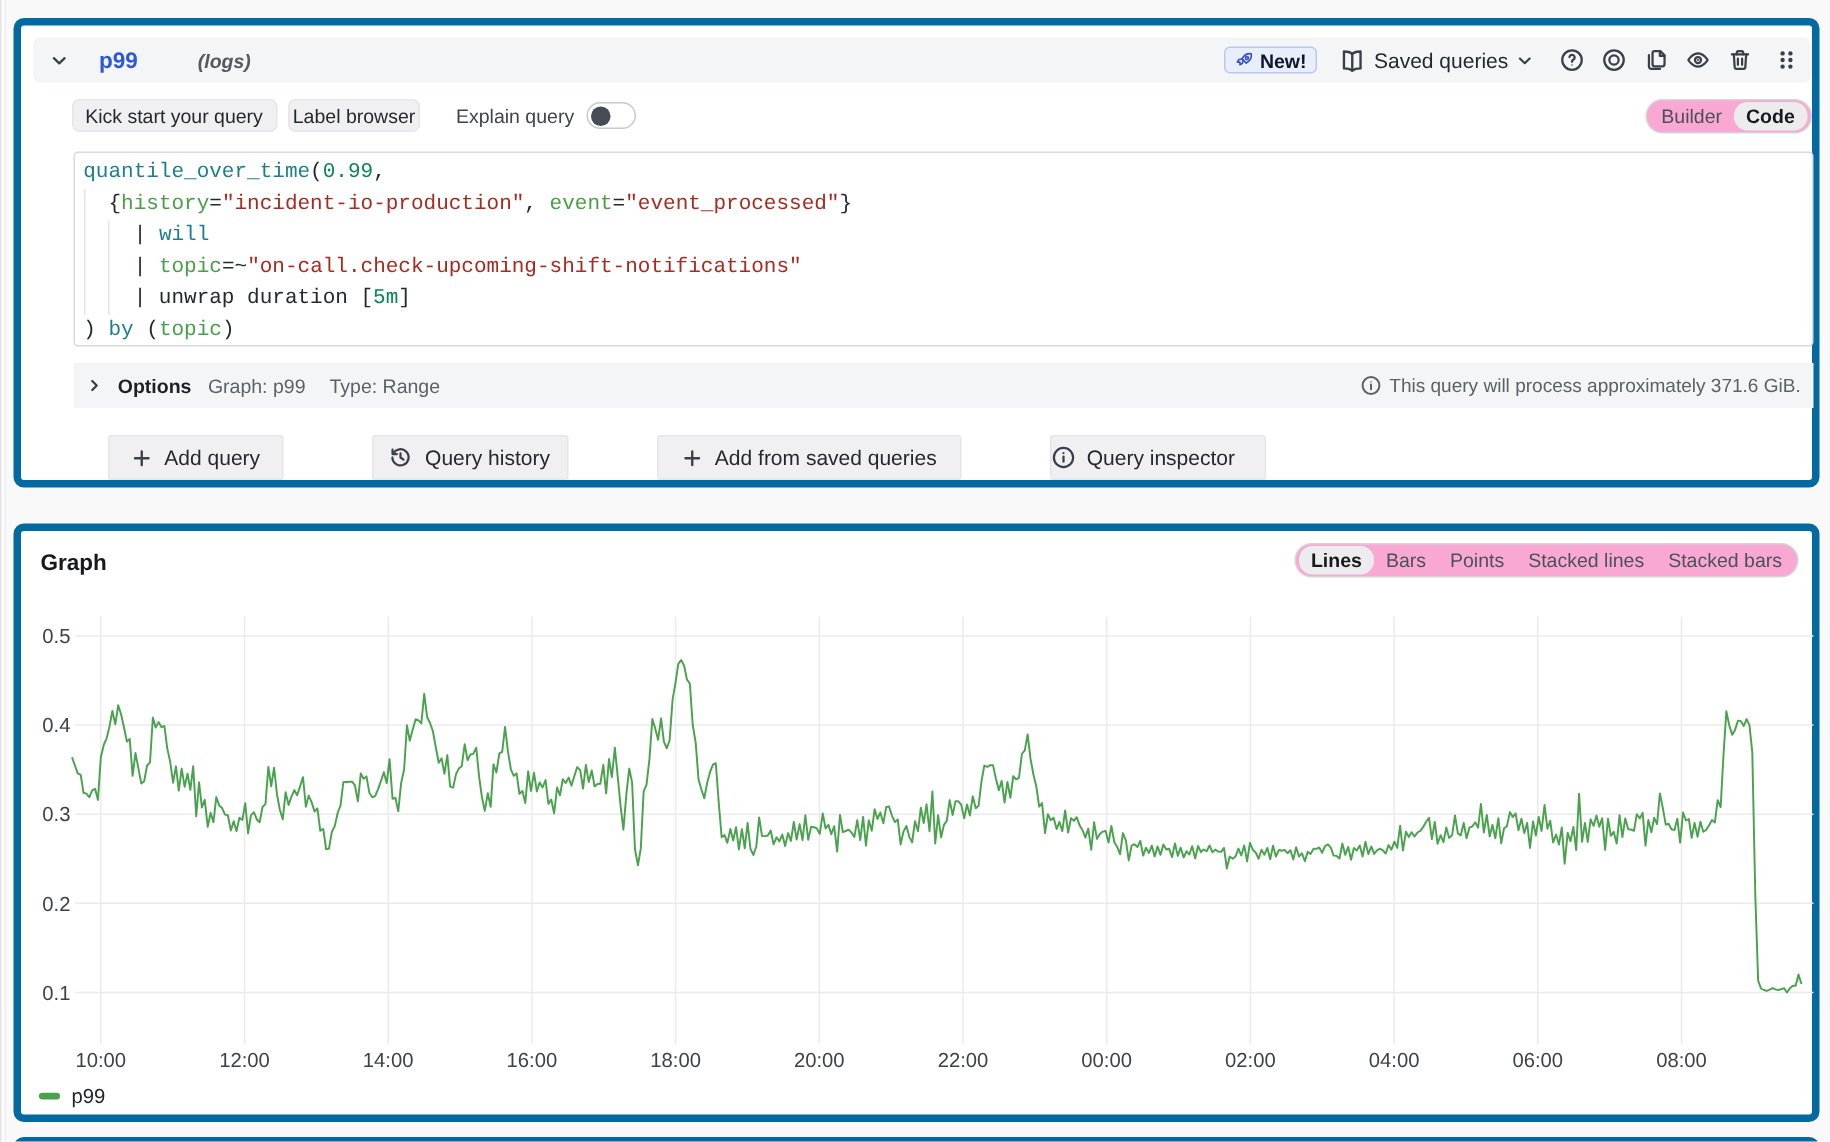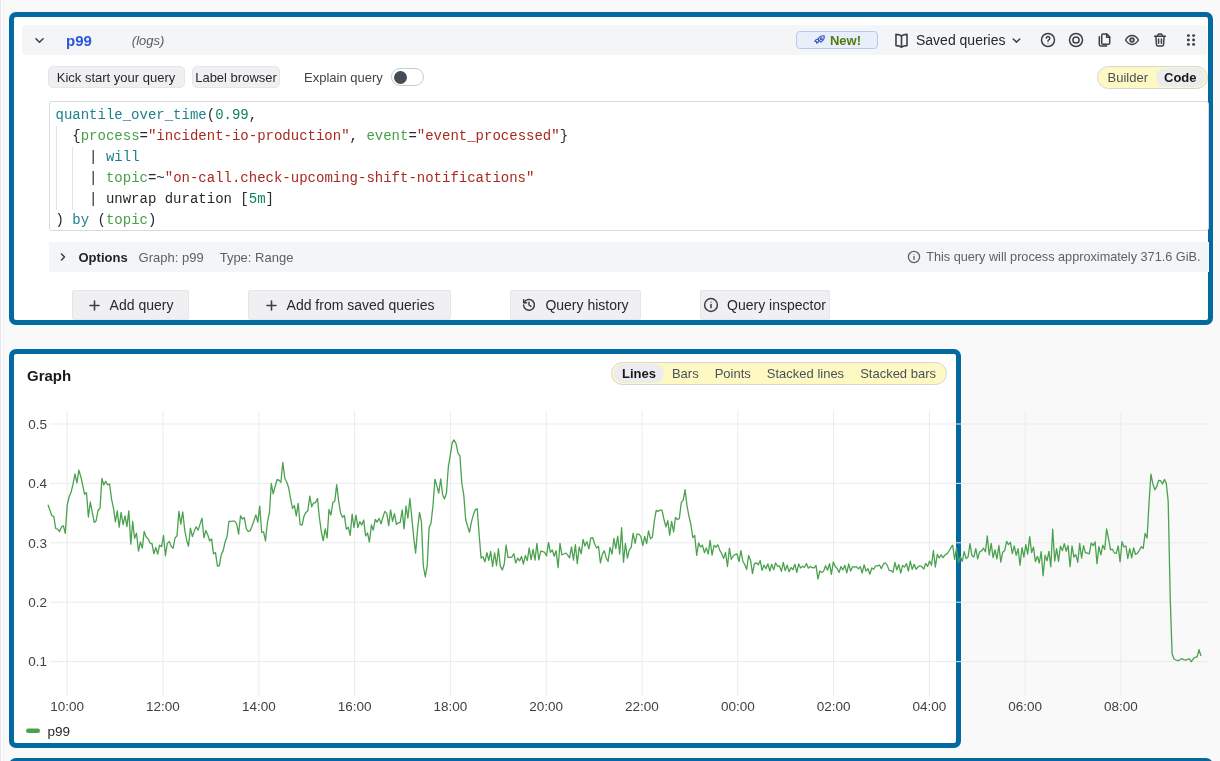--- a/index.html
+++ b/index.html
@@ -1,33 +1,33 @@
 <!DOCTYPE html>
 <html><head>
 <meta charset="utf-8">
 <style>
 * { margin:0; padding:0; box-sizing:border-box; }
 html,body { width:1220px; height:761px; overflow:hidden; }
 body { background:#f9f9fa; font-family:"Liberation Sans",sans-serif; color:#24292e; position:relative; }
 .rail { position:absolute; left:0; top:0; width:4px; height:761px; background:#fdfdfe; border-right:1px solid #eeeef1; border-left:1px solid #e3e3e7; }
 .card { position:absolute; background:#fff; border:5px solid #0369a1; border-radius:7px; }
 #qcard { left:9px; top:12px; width:1204px; height:313px; }
-#gcard { left:9px; top:349px; width:952px; height:399px; }
+#gcard { left:9px; top:349px; width:1204px; height:399px; }
 #bcard { left:9px; top:758px; width:1204px; height:20px; }
 
 .qhead { position:absolute; left:8px; top:8px; width:1185px; height:30px; background:#f4f5f6; border-radius:4px; display:flex; align-items:center; }
 .qname { font-size:15px; font-weight:700; color:#2b57dd; }
 .qlogs { font-size:13px; font-style:italic; color:#56595e; }
 .icnbtn { display:flex; align-items:center; justify-content:center; color:#3a4049; }
 
 .btn { display:inline-flex; align-items:center; background:#f0f0f2; border:1px solid #e6e6e9; border-radius:5px; font-size:13px; font-weight:500; color:#24292e; }
 .sbtn { height:22px; justify-content:center; white-space:nowrap; }
 .bigbtn { height:30px; font-size:14px; gap:8px; border-radius:2px; white-space:nowrap; justify-content:center;margin-left:48px; }
 
-.segwrap { display:flex; align-items:center; background:#fef9c3; border:1px solid #d4d5d9; border-radius:12px; height:23px; padding:0 2px; }
+.segwrap { display:flex; align-items:center; background:#f9a8d4; border:1px solid #d4d5d9; border-radius:12px; height:23px; padding:0 2px; }
 .seg { font-size:13px; color:#4b515a; padding:0 8px; white-space:nowrap; }
 .seg.active { background:#ececee; border-radius:9px; font-weight:700; color:#17191c; height:19px; line-height:19px; display:flex; align-items:center; }
 
 .code { position:absolute; left:34.5px; top:84px; width:1160px; height:130px; border:1px solid #d9dadd; border-radius:3px; font-family:"Liberation Mono",monospace; font-size:14px; line-height:21px; padding:2.5px 0 0 6px; white-space:pre; color:#24292e; }
 .tl { color:#1d7f8e; } .gr { color:#47a047; } .nu { color:#098658; } .st { color:#a82a20; }
 .guide { position:absolute; width:1px; background:#e3e3e5; }
 
 .opts { position:absolute; left:34.5px; top:225px; width:1160px; height:30px; background:#f4f5f6; display:flex; align-items:center; font-size:13px; }
 
 .gtitle { position:absolute; left:13px; top:13px; font-size:15px; font-weight:700; color:#17191c; }
@@ -38,25 +38,25 @@
 <div class="rail"></div>
 
 <div class="card" id="qcard">
   <div class="qhead">
     <span class="icnbtn" style="margin-left:10px; width:14px;">
       <svg width="13" height="13" viewBox="0 0 16 16" fill="none" stroke="#3a4049" stroke-width="1.9" stroke-linecap="round" stroke-linejoin="round">
           <path d="M3.6 5.9l4.4 4.2 4.4-4.2"></path>
         </svg>
     </span>
     <span class="qname" style="margin-left:20px;">p99</span>
-    <span class="qlogs" style="margin-left:40px;">(logs)</span>
+    <span class="qlogs" style="margin-left:40px;font-weight:bold;">(logs)</span>
     <span style="flex:1"></span>
 
     <span id="rightcluster" style="display:flex;align-items:center;">
-        <span style="display:flex;align-items:center;height:18px;padding:0 16px;background:#e9eefb;border:1px solid #bac7ef;border-radius:4px;color:#4d7c0f;font-size:13px;font-weight:700;gap:4px;"><svg width="13" height="13" viewBox="0 0 16 16" fill="none" stroke="#3b55c4" stroke-width="1.4" stroke-linecap="round" stroke-linejoin="round">
+        <span style="display:flex;align-items:center;height:18px;padding:0 6px;background:#e9eefb;border:1px solid #bac7ef;border-radius:4px;color:#0f172a;font-size:13px;font-weight:700;gap:4px;"><svg width="13" height="13" viewBox="0 0 16 16" fill="none" stroke="#3b55c4" stroke-width="1.4" stroke-linecap="round" stroke-linejoin="round">
             <path d="M13.7 2.3c-2.3-.4-4.7.4-6.2 2.2L6.1 6.3l3.6 3.6 1.8-1.4c1.8-1.5 2.6-3.9 2.2-6.2z"></path>
             <circle cx="10.2" cy="5.8" r="1.2"></circle>
             <path d="M5.9 6.6l-2.3.4-1.3 2.1 2.1.1.1 2.1 2.1-1.3.4-2.3"></path>
           </svg>New!</span>
         <span style="margin-left:15px;display:flex;align-items:center;">
           <svg width="17" height="17" viewBox="0 0 16 16" fill="none" stroke="#3a4049" stroke-width="1.5" stroke-linecap="round" stroke-linejoin="round">
             <path d="M8 3.6C6.6 2.5 4.7 2.2 2.8 2.2v10.6c1.9 0 3.8.3 5.2 1.4 1.4-1.1 3.3-1.4 5.2-1.4V2.2c-1.9 0-3.8.3-5.2 1.4z"></path>
             <path d="M8 3.6v10.6"></path>
           </svg>
         </span>
@@ -122,21 +122,21 @@
       <span style="position:absolute; left:2px; top:1.5px; width:13px; height:13px; border-radius:50%; background:#454c54;"></span>
     </span>
     <span style="flex:1"></span>
     <span class="segwrap">
         <span class="seg">Builder</span>
         <span class="seg active">Code</span>
       </span>
   </div>
 
   <div class="code" id="codebox"><span class="tl">quantile_over_time</span>(<span class="nu">0.99</span>,
-  {<span class="gr">process</span>=<span class="st">"incident-io-production"</span>, <span class="gr">event</span>=<span class="st">"event_processed"</span>}
+  {<span class="gr">history</span>=<span class="st">"incident-io-production"</span>, <span class="gr">event</span>=<span class="st">"event_processed"</span>}
     | <span class="tl">will</span>
     | <span class="gr">topic</span>=~<span class="st">"on-call.check-upcoming-shift-notifications"</span>
     | unwrap duration [<span class="nu">5m</span>]
 ) <span class="tl">by</span> (<span class="gr">topic</span>)<span class="guide" style="left:6px;top:23.5px;height:84px;"></span><span class="guide" style="left:22.8px;top:44.5px;height:63px;"></span></div>
 
   <div class="opts">
     <span class="icnbtn" style="margin-left:8px;">
       <svg width="12" height="12" viewBox="0 0 16 16" fill="none" stroke="#3a4049" stroke-width="2" stroke-linecap="round" stroke-linejoin="round">
           <path d="M6 4l4 4-4 4"></path>
         </svg>
@@ -149,29 +149,29 @@
           <circle cx="8" cy="8" r="6.4"></circle>
           <path d="M8 7.3v3.5"></path>
           <circle cx="8" cy="5.2" r=".6" fill="#5c6168" stroke="none"></circle>
         </svg>This query will process approximately 371.6 GiB.</span>
   </div>
 
   <div style="position:absolute; left:9.5px; top:273px; display:flex; gap:11px;">
     <span class="btn bigbtn" style="width:117px;justify-content:center;"><svg width="15" height="15" viewBox="0 0 16 16" fill="none" stroke="#3a4049" stroke-width="1.7" stroke-linecap="round" stroke-linejoin="round">
           <path d="M8 3.2v9.6M3.2 8h9.6"></path>
         </svg>Add query</span>
-    <span class="btn bigbtn" style="width:203px;justify-content:center;"><svg width="15" height="15" viewBox="0 0 16 16" fill="none" stroke="#3a4049" stroke-width="1.7" stroke-linecap="round" stroke-linejoin="round">
-          <path d="M8 3.2v9.6M3.2 8h9.6"></path>
-        </svg>Add from saved queries</span>
     <span class="btn bigbtn" style="width:131px;justify-content:center;"><svg width="16" height="16" viewBox="0 0 16 16" fill="none" stroke="#3a4049" stroke-width="1.5" stroke-linecap="round" stroke-linejoin="round">
           <path d="M3.1 5.6A5.4 5.4 0 1 1 2.6 8"></path>
           <path d="M2.7 2.8v2.9h2.9"></path>
           <path d="M8 5.3V8l2 1.4"></path>
         </svg>Query history</span>
-    <span class="btn bigbtn" style="width:130px;justify-content:center;"><svg width="16" height="16" viewBox="0 0 16 16" fill="none" stroke="#3a4049" stroke-width="1.5" stroke-linecap="round" stroke-linejoin="round">
+    <span class="btn bigbtn" style="width:203px;justify-content:center;"><svg width="15" height="15" viewBox="0 0 16 16" fill="none" stroke="#3a4049" stroke-width="1.7" stroke-linecap="round" stroke-linejoin="round">
+          <path d="M8 3.2v9.6M3.2 8h9.6"></path>
+        </svg>Add from saved queries</span>
+    <span class="btn bigbtn" style="width:144px;justify-content:flex-start;"><svg width="16" height="16" viewBox="0 0 16 16" fill="none" stroke="#3a4049" stroke-width="1.5" stroke-linecap="round" stroke-linejoin="round">
           <circle cx="8" cy="8" r="6.4"></circle>
           <path d="M8 7.4v3.4"></path>
           <circle cx="8" cy="5.1" r=".7" fill="#3a4049" stroke="none"></circle>
         </svg>Query inspector</span>
   </div>
 </div>
 
 <div class="card" id="gcard">
   <div class="gtitle">Graph</div>
   <div style="position:absolute; right:9px; top:8px;">

